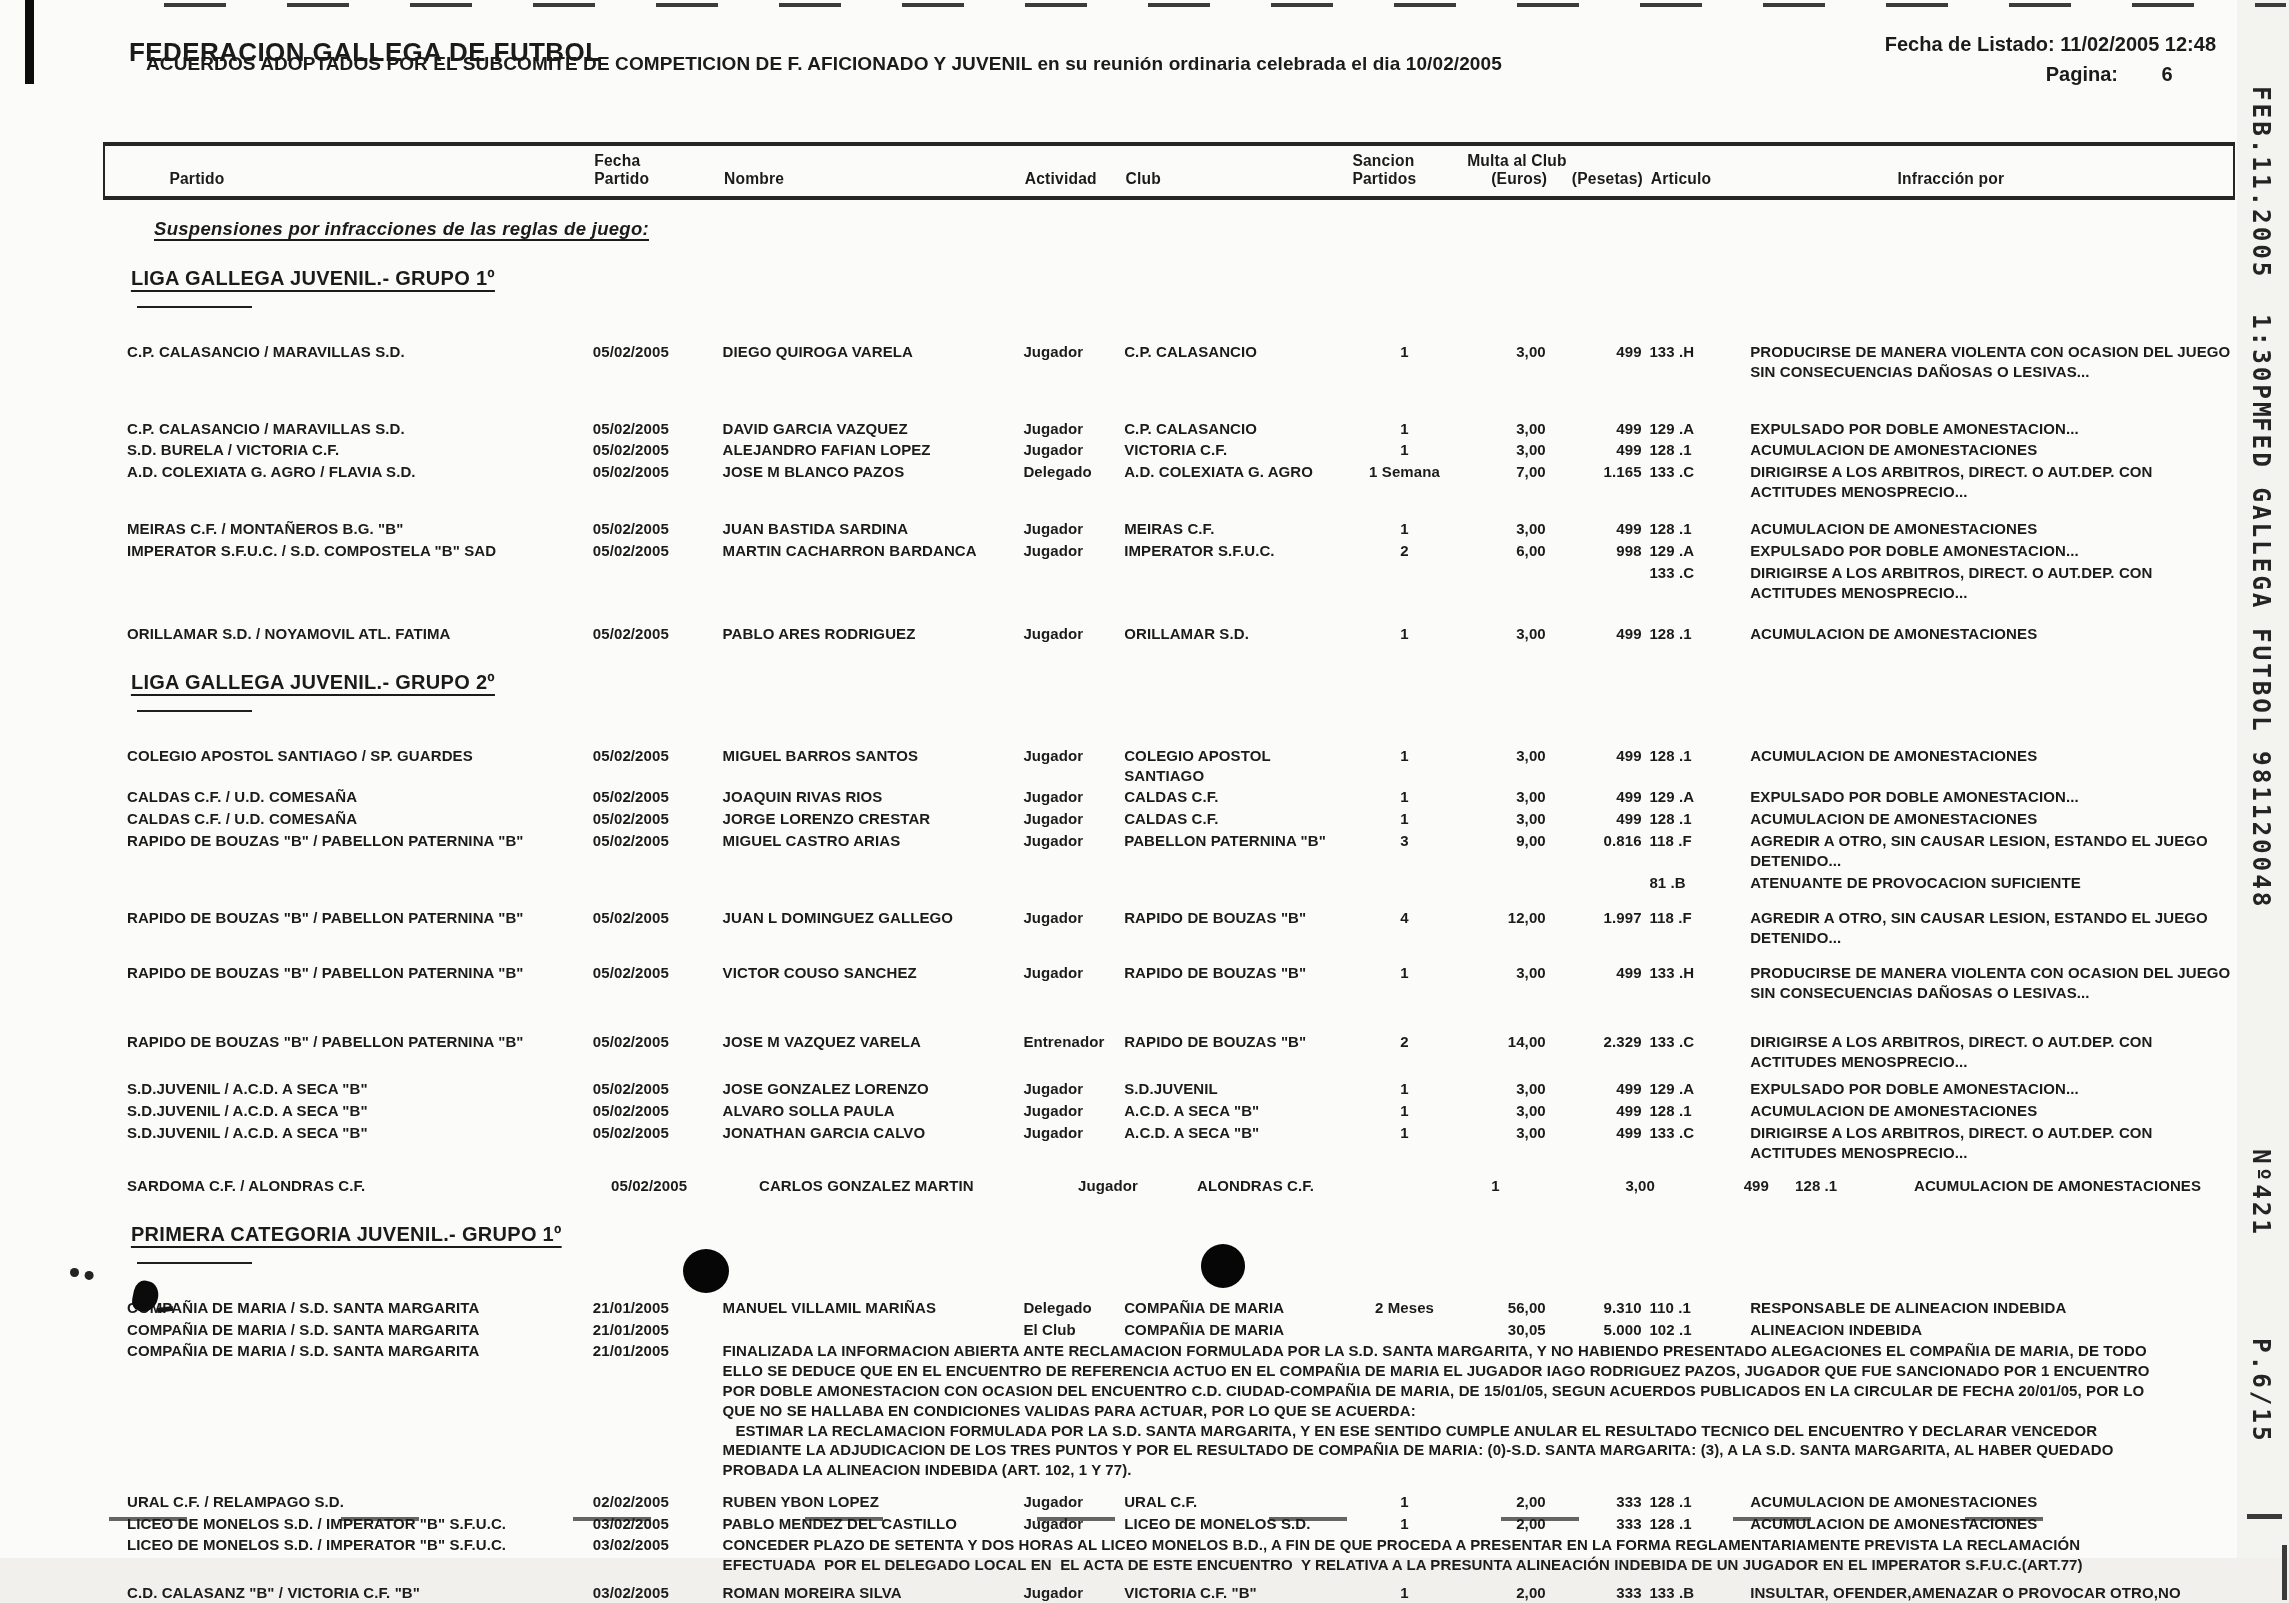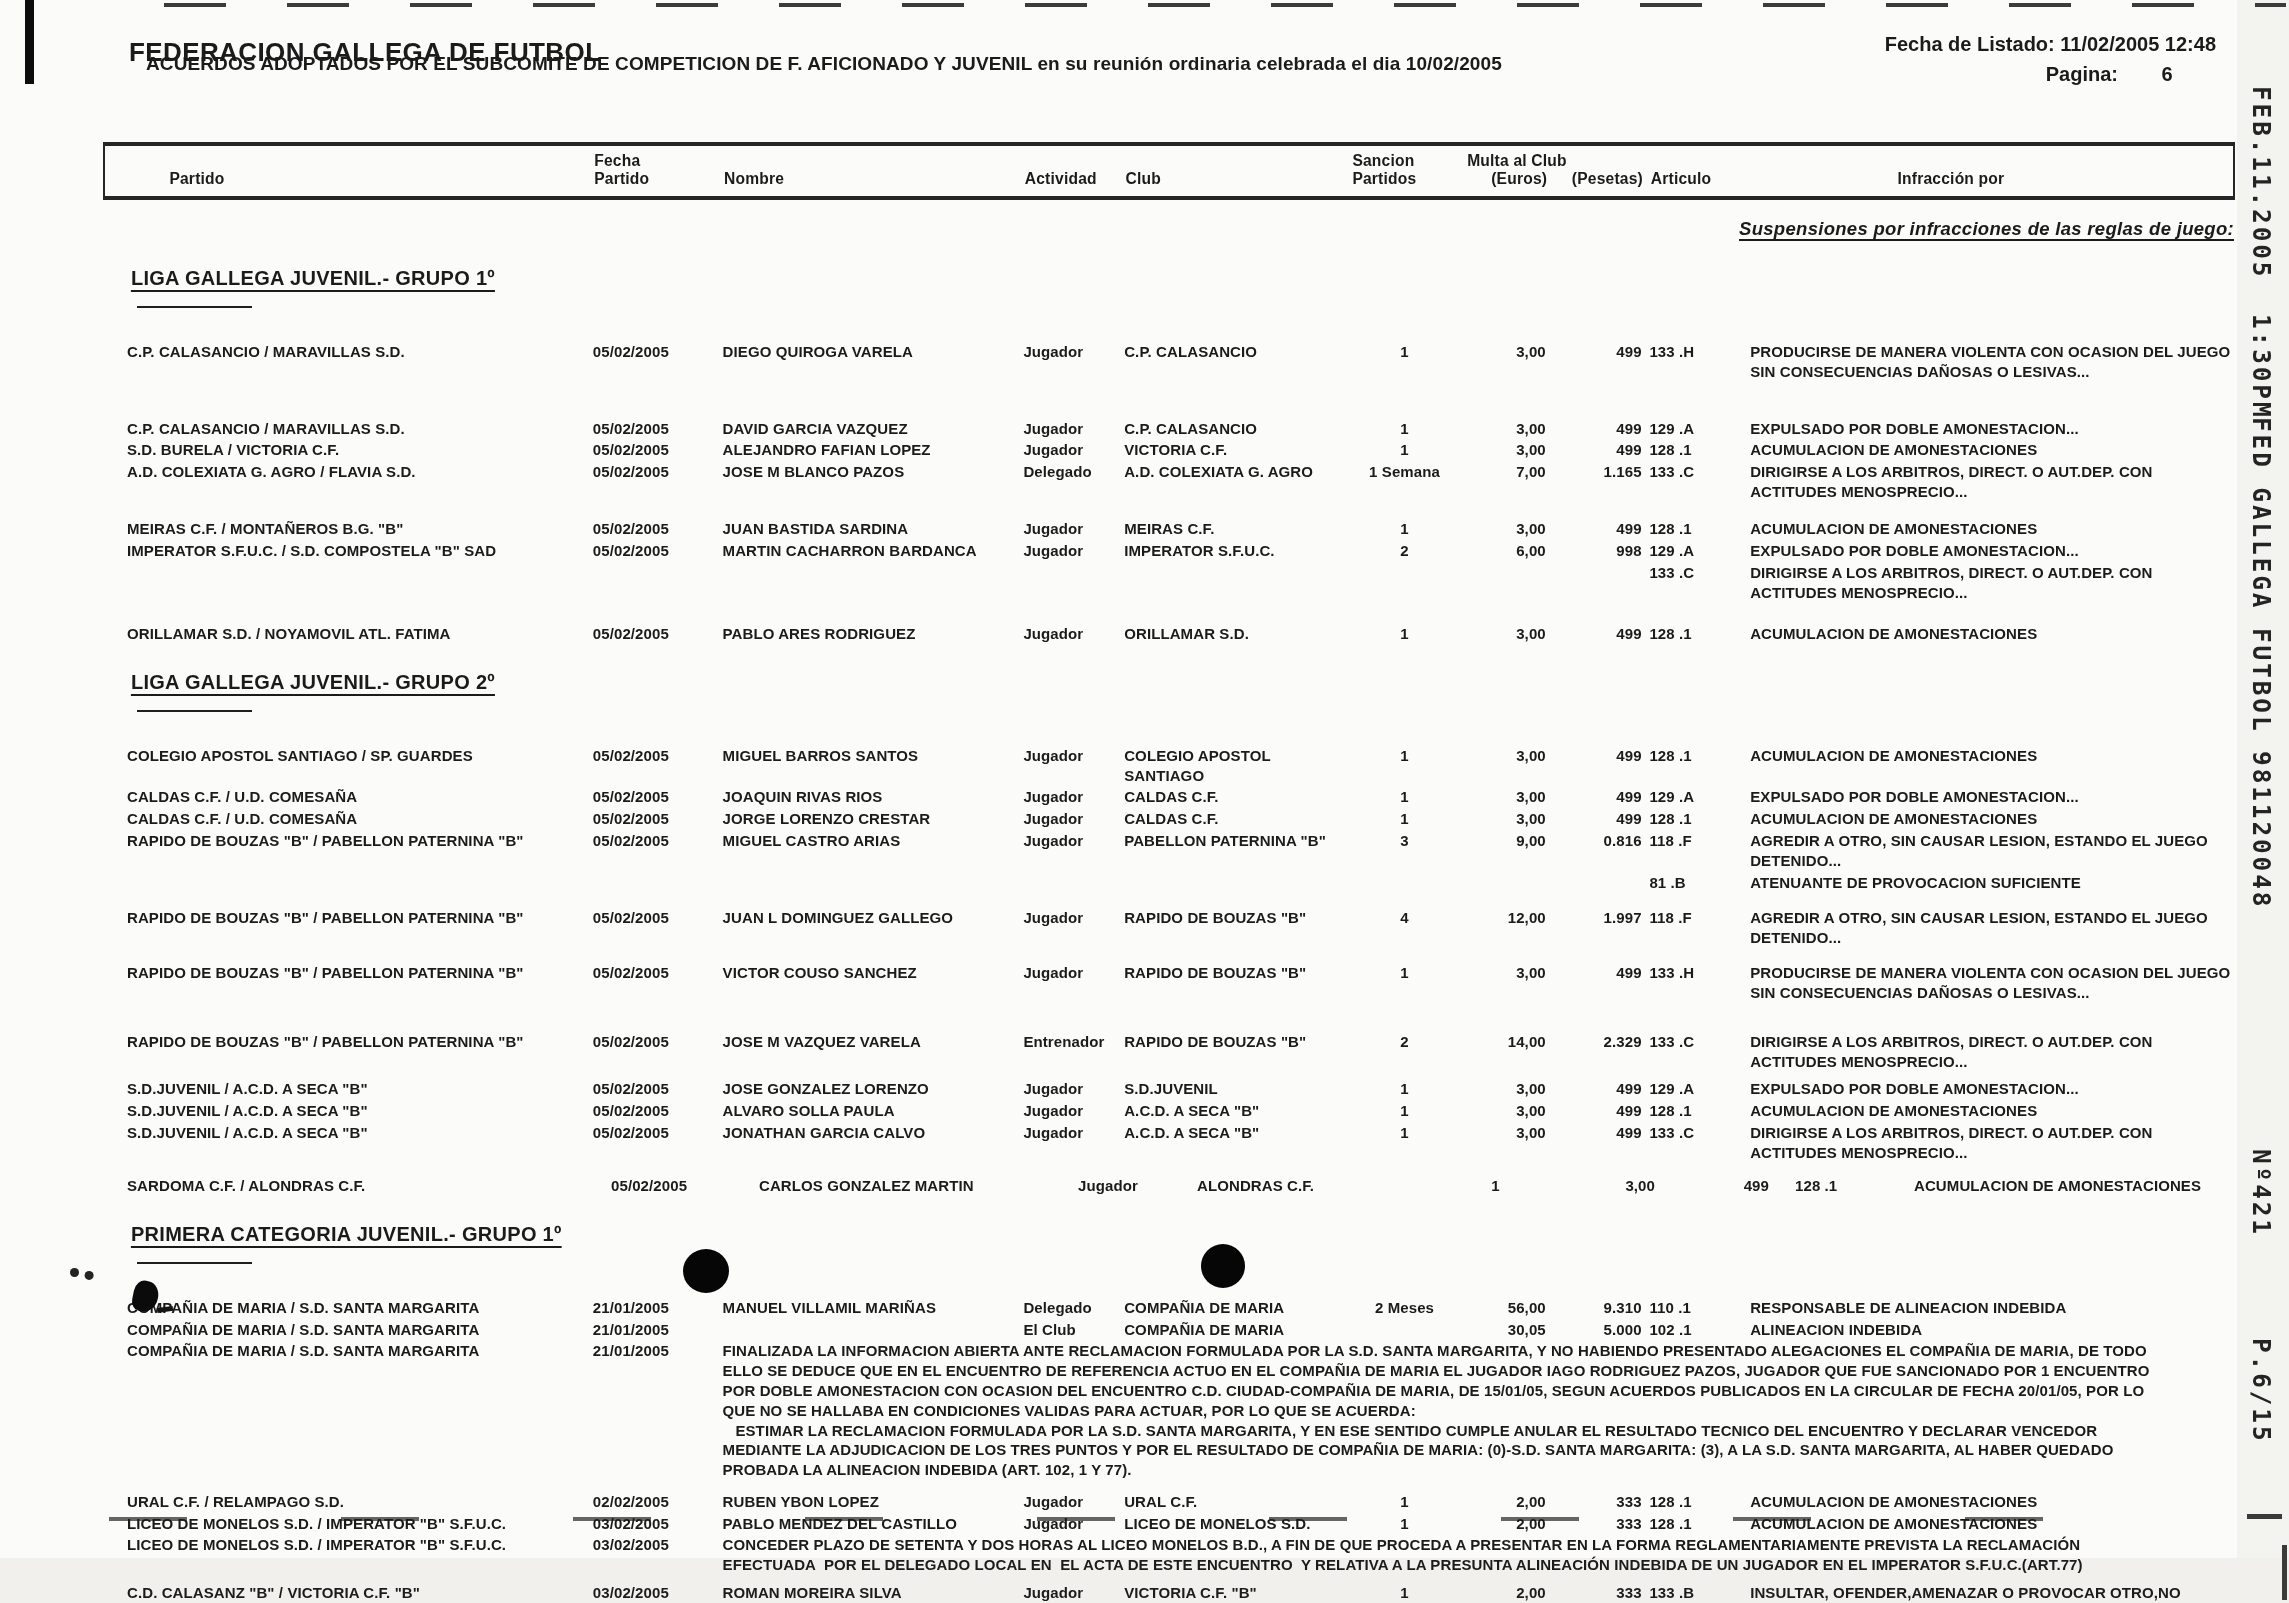--- a/index.html
+++ b/index.html
@@ -43,21 +43,21 @@
   .th-partido { padding-left:41px; }
   .th-two span { display:block; }
   .th-multa { grid-column:7 / 9; }
   .th-multa-bottom { display:grid; grid-template-columns:80px 88px; column-gap:7.8px; }
   .th-multa-bottom span { text-align:right; }
   .th-infraccion { padding-left:146px; }
 
   
   .content { position:absolute; left:127px; top:218px; width:2107px; }
   .intro { font-size:18.5px; font-style:italic; margin:0 0 0 27px; letter-spacing:0.3px;
-           text-decoration:underline; text-decoration-thickness:2px; text-underline-offset:3.9px;text-align:right; }
+           text-decoration:underline; text-decoration-thickness:2px; text-underline-offset:3.9px; }
   .section-title { font-size:20px; letter-spacing:0.3px; margin:27px 0 29px 3.9px; }
   .st-text { text-decoration:underline; text-decoration-thickness:2.4px; text-underline-offset:4.9px; }
   .st-tail { display:inline-block; width:115px; height:3.9px; margin-left:5.9px; border-bottom:2.4px solid #1f1f1f; }
 
   .row { font-size:15px; line-height:1.32; margin-bottom:2px; align-items:start; letter-spacing:0.1px; }
   .c.euros, .c.pesetas { text-align:right; }
   .c.sancion { text-align:center; }
   .c.paragraph { grid-column:3 / -1; white-space:pre-wrap; padding-right:59px; }
 
   

